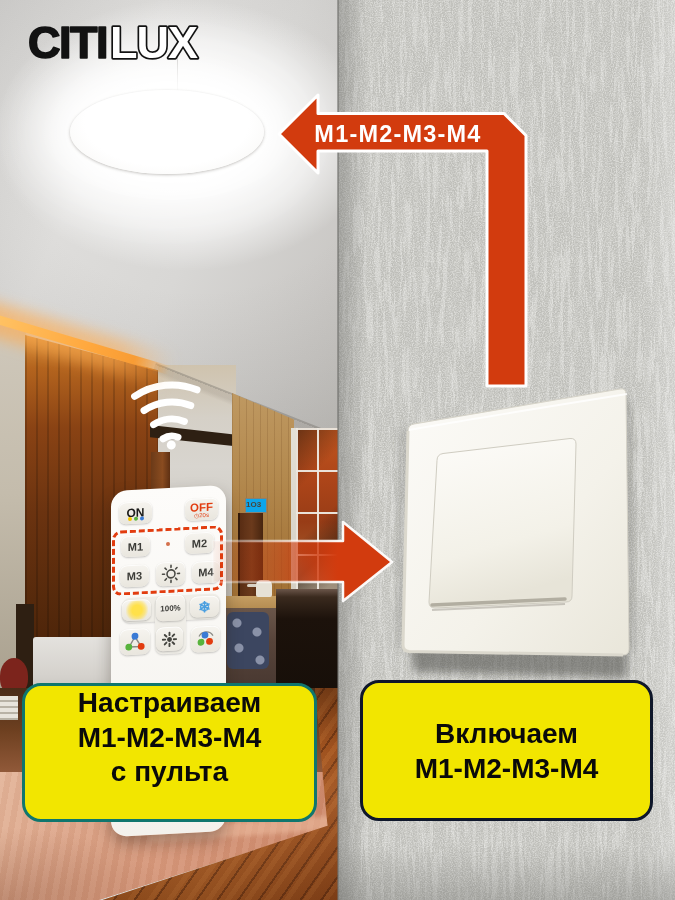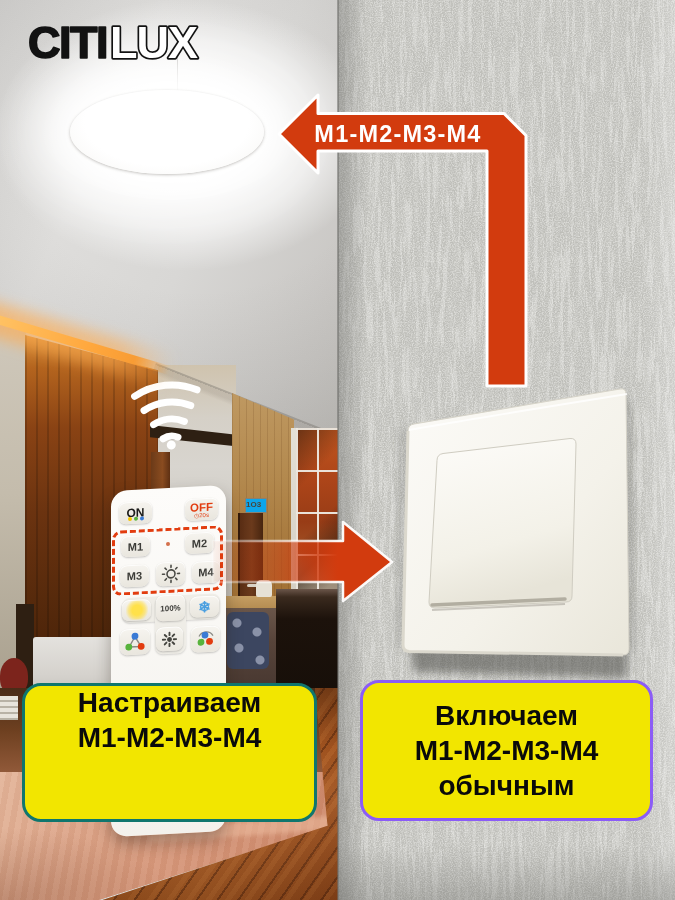--- a/index.html
+++ b/index.html
@@ -306,24 +306,24 @@
     <text x="28" y="58" font-family="Liberation Sans, sans-serif" font-size="45" font-weight="bold" letter-spacing="-1.5" fill="#121212" stroke="#121212" stroke-width="1.6" paint-order="stroke" stroke-linejoin="round">CITI</text>
     <text x="110" y="58" font-family="Liberation Sans, sans-serif" font-size="45" font-weight="bold" letter-spacing="-1" fill="#ffffff" stroke="#121212" stroke-width="3.4" paint-order="stroke" stroke-linejoin="round">LUX</text>
   </svg>
 
   <div class="abs" style="left:22px;top:683px;width:295px;height:139px;background:#f2e600;
        border:3px solid #0f766e;border-radius:19px;box-sizing:border-box;
        display:flex;flex-direction:column;align-items:center;justify-content:flex-start;
        font-size:28px;font-weight:bold;color:#0a0a0a;line-height:34.5px;text-align:center;">
     <div>Настраиваем</div>
       <div>М1-М2-М3-М4</div>
+      <div>с пульта</div>
   </div>
 
   <div class="abs" style="left:360px;top:680px;width:293px;height:141px;background:#f2e600;
-       border:3px solid #8b5cf6;border-radius:19px;box-sizing:border-box;
+       border:3px solid #0f172a;border-radius:19px;box-sizing:border-box;
        display:flex;flex-direction:column;align-items:center;justify-content:center;
        font-size:28px;font-weight:bold;color:#0a0a0a;line-height:35px;text-align:center;">
     <div>Включаем</div>
       <div>М1-М2-М3-М4</div>
-      <div>обычным</div>
   </div>
 
 </div>
 
 </body></html>

